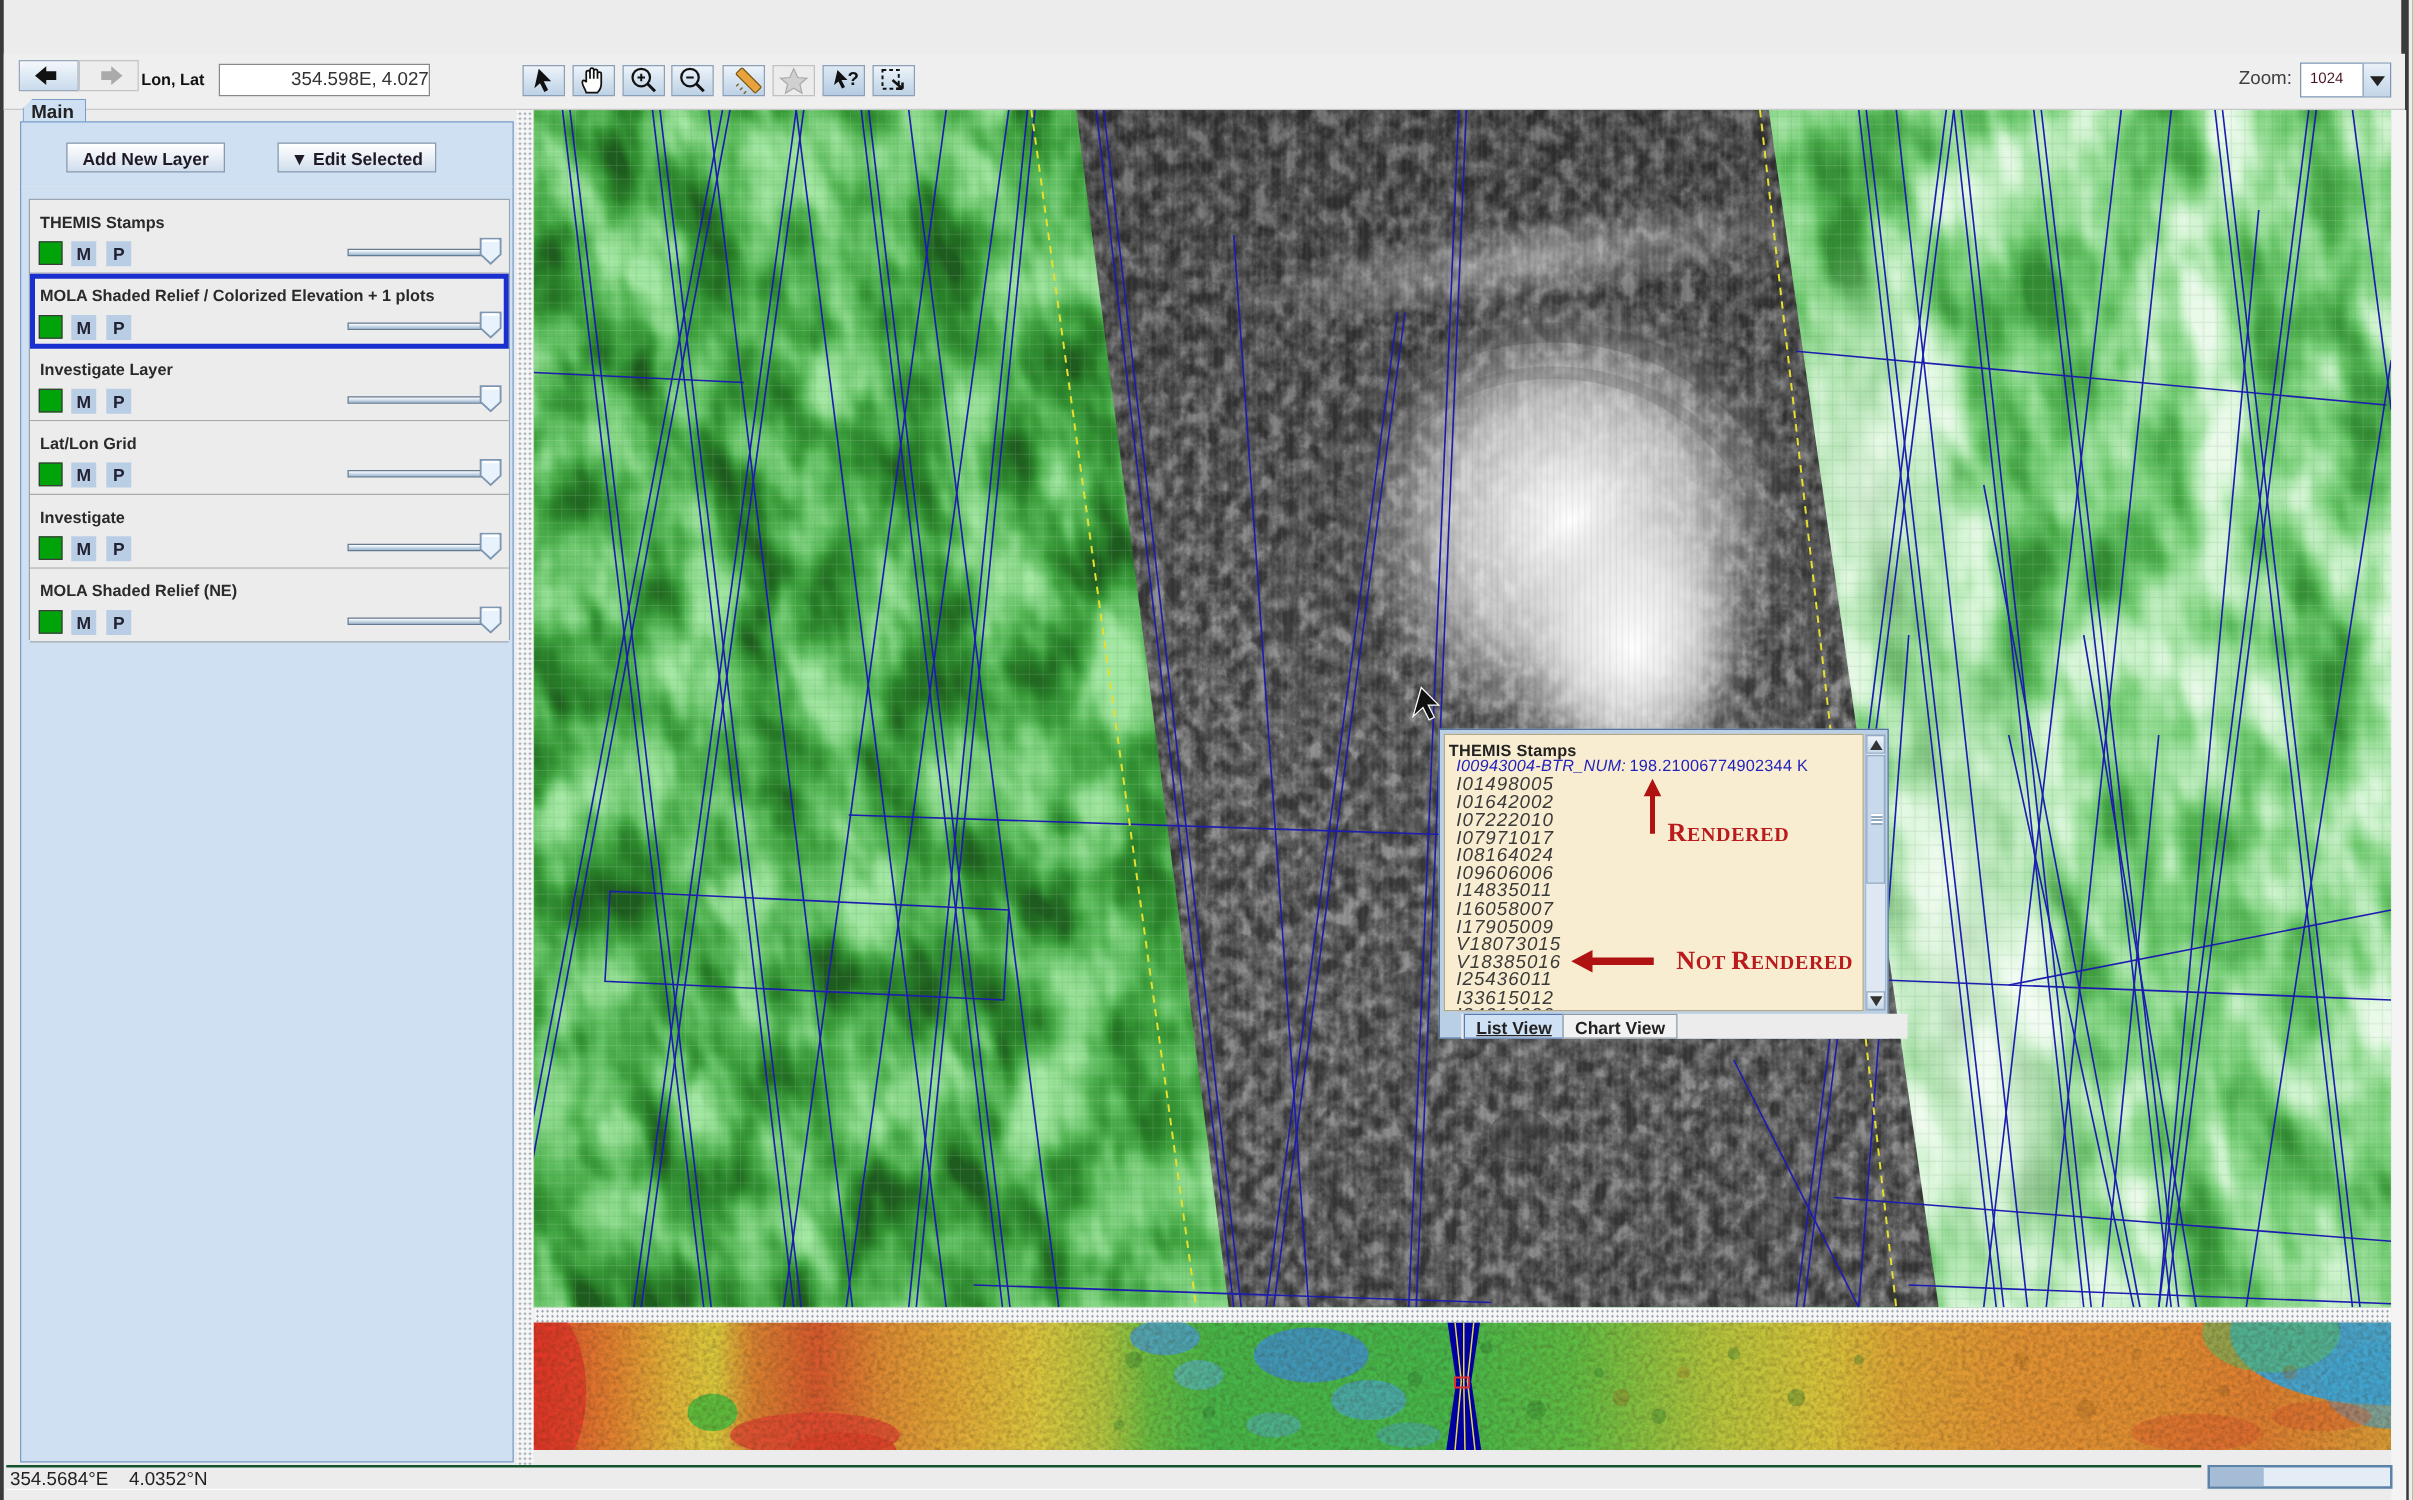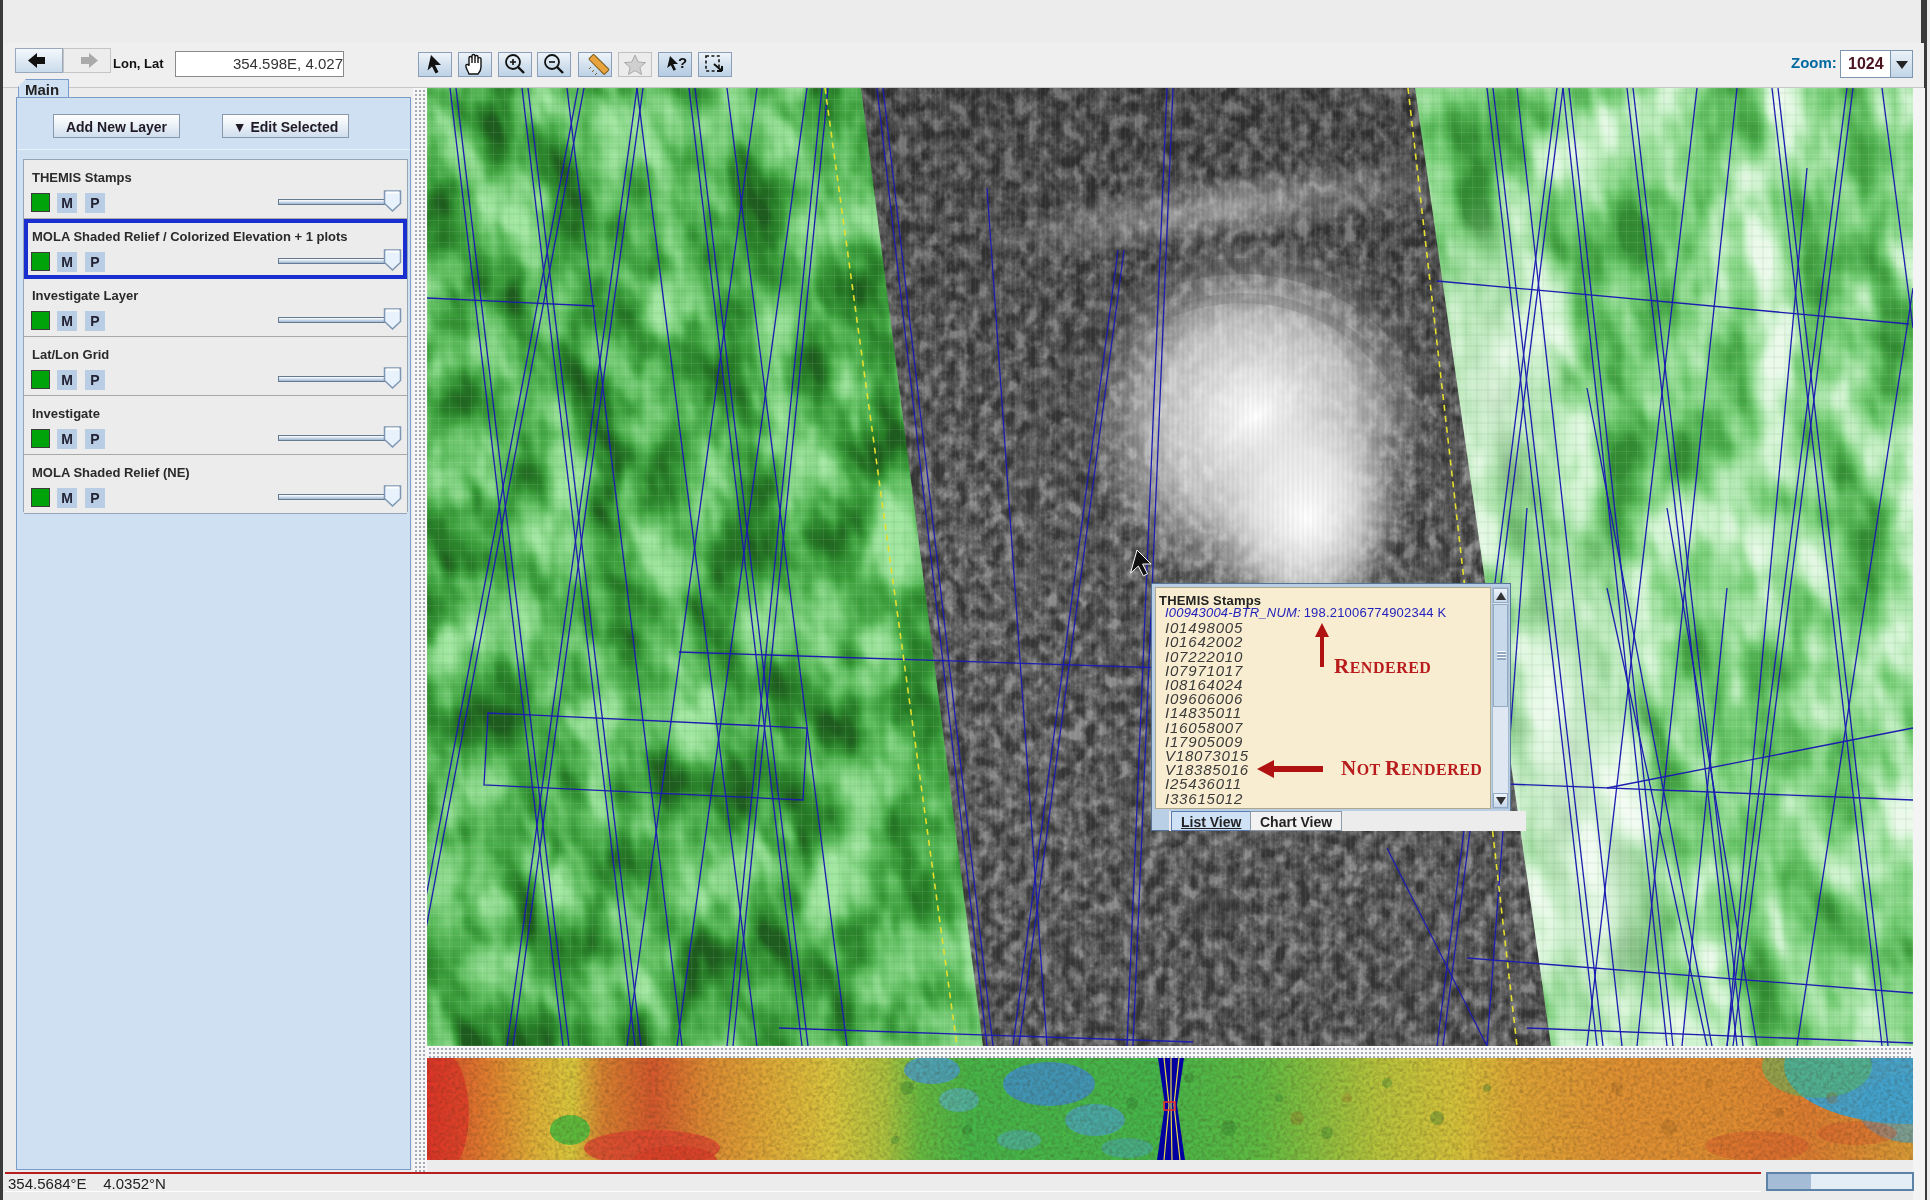--- a/index.html
+++ b/index.html
@@ -16,23 +16,23 @@
 #menubar .mi u { text-decoration-thickness:1px; text-underline-offset:2px;}
 
 #toolbar { position:absolute; left:0; top:43px; width:1921px; height:45px; background:#efefef; border-bottom:1px solid #c8c8c8;text-align:right; }
 .navbtn { position:absolute; top:5px; width:48px; height:25px; border:1px solid #99a8bb; background:linear-gradient(#f4f8fc,#cadbec); }
 .navbtn.dis { background:#ededed; border:1px solid #c4c4c4; }
 #lonlab { position:absolute; left:110px; top:13px; font-size:13px; font-weight:bold; color:#111; }
 #lonfield { position:absolute; left:172px; top:8px; width:169px; height:26px; background:#fff; border:1px solid #8a8a8a; font-size:15px; color:#333; padding:3px 0 0 5px; }
 .tbtn { position:absolute; top:9px; width:34px; height:25px; border:1px solid #8ba0b8; background:linear-gradient(#eef4fa 0%,#d7e4f0 45%,#bdd2e6 100%); }
 .tbtn.dis { background:#ececec; border:1px solid #c0c0c0; }
 .tbtn.sel { background:linear-gradient(#dde9f4,#b4cbe2); }
-#zoomlab { position:absolute; left:1788px; top:11px; font-size:15px; font-weight:bold; color:#0369a1; }
+#zoomlab { position:absolute; left:1788px; top:11px; font-size:15px; font-weight:normal; color:#404040; }
 #zoombox { position:absolute; left:1837px; top:7px; width:73px; height:28px; border:1px solid #7d96b2; background:#fff; }
-#zoombox .val { position:absolute; left:7px; top:4px; font-size:16px; font-weight:bold; color:#4a1520; }
+#zoombox .val { position:absolute; left:7px; top:4px; font-size:12px; font-weight:normal; color:#4a1520; }
 #zoombox .arr { position:absolute; right:0; top:0; width:22px; height:26px; background:linear-gradient(#eaf1f8,#c2d5e7); border-left:1px solid #7d96b2; }
 #zoombox .arr:after { content:""; position:absolute; left:5px; top:10px; border-left:6px solid transparent; border-right:6px solid transparent; border-top:8px solid #222; }
 
 #maintab { position:absolute; left:15px; top:79px; width:51px; height:19px; background:#cfe0f2; border:1px solid #7a9cc8; border-bottom:none; clip-path:polygon(8px 0,100% 0,100% 100%,0 100%,0 8px); }
 #maintab span { position:absolute; left:6px; top:1px; font-size:15px; font-weight:bold; color:#222; }
 #lpanel { position:absolute; left:13px; top:97px; width:395px; height:1073px; background:#cfe0f2; border:1px solid #7a9cc8; }
 .jbtn { position:absolute; height:24px; border:1px solid #8899ad; background:linear-gradient(#ffffff 0%,#eef3f8 40%,#cfdded 100%); text-align:center; font-size:14px; font-weight:bold; color:#201a26; padding-top:4px; }
 #lsep { position:absolute; left:0px; top:51px; width:393px; height:1px; background:#9db4d4; border-bottom: 1px solid #e8f0f8;}
 #laylist { position:absolute; left:6px; top:61px; width:385px; height:353px; background:#ececec; border:1px solid #96a4b4; }
 .lrow { position:absolute; left:0; width:383px; height:59px; border-bottom:1px solid #a9a9a9; background:#ececec;}
@@ -45,21 +45,21 @@
 
 #vsplit { position:absolute; left:410px; top:88px; width:14px; height:1084px; background-color:#f6f6f6; }
 #hsplit { position:absolute; left:424px; top:1046px; width:1486px; height:12px; background-color:#f6f6f6; }
 .dots { background-image:radial-gradient(#a2aab6 0.8px, transparent 1px); background-size:4px 4px; background-position:1px 1px; }
 
 #map { position:absolute; left:424px; top:88px; width:1486px; height:958px; background:#44b044; overflow:hidden; }
 #mapsvg { position:absolute; left:0; top:0; }
 
 #mars { position:absolute; left:424px; top:1058px; width:1486px; height:102px; }
 
-#status { position:absolute; left:2px; top:1172px; width:1756px; height:20px; background:#ececec; border-top:2px solid #b91c1c; border-bottom:1px solid #fdfdfd; }
+#status { position:absolute; left:2px; top:1172px; width:1756px; height:20px; background:#ececec; border-top:2px solid #14532d; border-bottom:1px solid #fdfdfd; }
 #status span { position:absolute; left:3px; top:1px; font-size:15px; color:#222; }
 #meter { position:absolute; left:1763px; top:1172px; width:148px; height:19px; border:2px solid #5d82a8; background:#e4ecf5; }
 #meter .fill { position:absolute; left:0; top:0; width:43px; height:15px; background:#a4bcd6; }
 #rwhite { position:absolute; left:1910px; top:88px; width:12px; height:1112px; background:#f4f4f4; }
 
 #popup { position:absolute; left:724px; top:495px; width:360px; height:248px; background:#b9cfe6; border:1px solid #54749a; }
 #poplist { position:absolute; left:3px; top:3px; width:336px; height:222px; background:#f9edd1; border:1px solid #b0a88c; overflow:hidden; }
 .ptitle { position:absolute; left:3px; top:5px; font-size:13px; font-weight:bold; color:#222; letter-spacing:0.2px; }
 .prow { position:absolute; left:9px; font-size:15px; color:#3a3a3a; white-space:nowrap; letter-spacing:0.8px; }
 .prow.blue { color:#2222bb; font-size:13px; letter-spacing:0.2px; }

